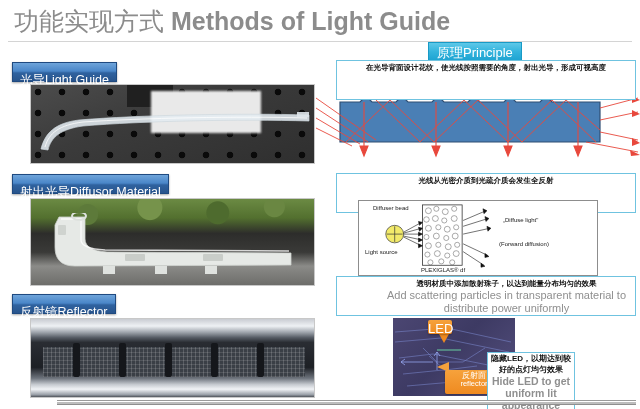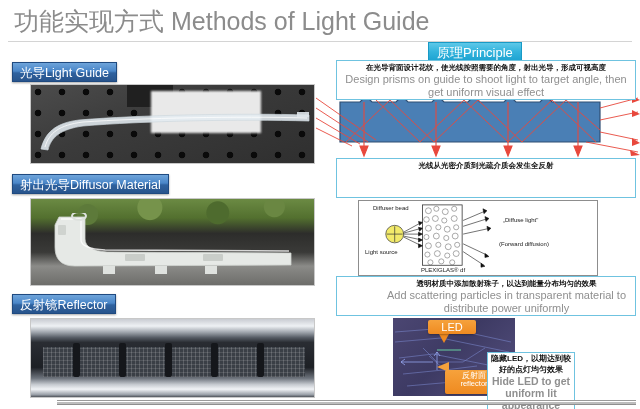--- a/index.html
+++ b/index.html
@@ -8,30 +8,30 @@
     background:#ffffff;
     font-family:"Liberation Sans","DejaVu Sans",sans-serif;
   }
   
   .slide-title{
     position:absolute;left:14px;top:4px;width:600px;height:34px;
     font-size:25px;color:#8c8c8c;white-space:nowrap;line-height:34px;
     letter-spacing:0px;
   }
   .slide-title .zh{font-weight:400;margin-top:45px;}
-  .slide-title .en{font-weight:normal;}
+  .slide-title .en{font-weight:bold;}
   .title-rule{
     position:absolute;left:8px;top:41px;width:624px;height:1px;background:#d4d4d4;
   }
   
   .badge{
     position:absolute;height:20px;line-height:20px;
     background:linear-gradient(to bottom,#6ea4da 0%,#4a86c8 45%,#2f629f 55%,#28548c 100%);
     border:1px solid #1f4a80;
-    color:#ffffff;font-size:13px;padding:0 7px;white-space:nowrap;
+    color:#ffffff;font-size:13px;padding:7px 7px;white-space:nowrap;
     box-shadow:0 1px 2px rgba(0,0,0,.35);
     box-sizing:border-box;
   }
   .badge .zh{font-size:12.5px;}
   .badge .en{font-size:12.5px;}
   #badge-light-guide{left:12px;top:62px;}
   #badge-diffusor{left:12px;top:174px;}
   #badge-reflector{left:12px;top:294px;}
   
   #badge-principle{
@@ -78,21 +78,21 @@
   .cell-div{position:absolute;top:24px;width:7px;height:34px;background:#15171b;border-radius:2px;}
   
   .textbox{
     position:absolute;border:1px solid #6fc3e0;background:#ffffff;box-sizing:border-box;
     padding:2px 4px;
     text-align:center;
   }
   .tb-zh{font-size:7.5px;color:#111111;font-weight:bold;line-height:10px;white-space:nowrap;}
   .tb-en{font-size:11px;color:#8f8f8f;line-height:12.5px;}
   #tb-principle{left:336px;top:60px;width:300px;height:40px;}
-  #tb-total-reflection{left:336px;top:158px;width:300px;height:40px;font-family:Liberation Mono, monospace;}
+  #tb-total-reflection{left:336px;top:173px;width:300px;height:40px;font-family:Liberation Mono, monospace;}
   #tb-scattering{left:336px;top:276px;width:300px;height:40px;padding-left:45px;}
   #tb-hide-led{left:487px;top:352px;width:88px;height:66px;padding:1px 3px;}
   #tb-hide-led .tb-zh{white-space:normal;font-size:8px;line-height:10.5px;}
   #tb-hide-led .tb-en{font-size:10.5px;line-height:12px;font-weight:bold;}
   
   #prism-figure{position:absolute;left:316px;top:96px;width:324px;height:62px;}
   
   #diffusion-figure{
     position:absolute;left:358px;top:200px;width:240px;height:76px;
     background:#ffffff;border:1px solid #8d8d8d;box-sizing:border-box;
@@ -102,21 +102,21 @@
   #cad-figure{
     position:absolute;left:393px;top:318px;width:122px;height:78px;
     background:linear-gradient(135deg,#4b4672 0%,#3d3a63 45%,#565180 100%);
     overflow:hidden;
   }
   .callout{
     position:absolute;background:linear-gradient(to bottom,#f6a23c 0%,#ef8a20 100%);
     color:#ffffff;text-align:center;border-radius:2px;line-height:1.05;
     box-shadow:0 1px 2px rgba(0,0,0,.3);
   }
-  #callout-led{left:35px;top:2px;width:48px;height:14px;font-size:11px;padding-top:2px;box-sizing:border-box;}
+  #callout-led{left:35px;top:2px;width:24px;height:14px;font-size:13px;padding-top:2px;box-sizing:border-box;}
   #callout-reflector{left:52px;top:52px;width:58px;height:24px;font-size:7.5px;padding-top:2px;box-sizing:border-box;}
   .callout-tail{position:absolute;width:0;height:0;}
   #tail-led{left:46px;top:16px;border-left:5px solid transparent;border-right:5px solid transparent;border-top:9px solid #ef8a20;}
   #tail-reflector{left:44px;top:44px;border-top:5px solid transparent;border-bottom:5px solid transparent;border-right:12px solid #f6a23c;}
   .callout .zh{display:block;font-size:8px;}
   .callout .en{display:block;font-size:7.5px;}
   
   .footer-bar{position:absolute;left:57px;top:400px;width:579px;height:5px;
     background:linear-gradient(to bottom,#9a9a9a 0 1px,#ffffff 1px 2px,#bdbdbd 2px 4px,#8f8f8f 4px 5px);}
 </style>
@@ -217,21 +217,20 @@
   <g fill="#e8483c">
     <path d="M316,0 L324,4 L316,7 Z"></path>
       <path d="M316,14 L324,18 L316,21 Z"></path>
     <path d="M316,42 L324,47 L316,50 Z"></path>
       <path d="M314,54 L324,59 L315,60 Z"></path>
   </g>
 </svg>
 
 <div class="textbox" id="tb-principle">
   <div class="tb-zh">在光导背面设计花纹，使光线按照需要的角度，射出光导，形成可视高度</div>
-  <div class="tb-en">Design prisms on guide to shoot light to target angle, then get uniform visual effect</div>
 </div>
 
 <div class="textbox" id="tb-total-reflection">
   <div class="tb-zh">光线从光密介质到光疏介质会发生全反射</div>
 </div>
 
 <div id="diffusion-figure">
   <svg viewBox="0 0 240 76" preserveAspectRatio="none" style="position:absolute;inset:0;width:100%;height:100%">
     <rect x="64" y="4" width="40" height="62" fill="#ffffff" stroke="#333" stroke-width="0.8"></rect>
     <g fill="none" stroke="#555" stroke-width="0.5">

